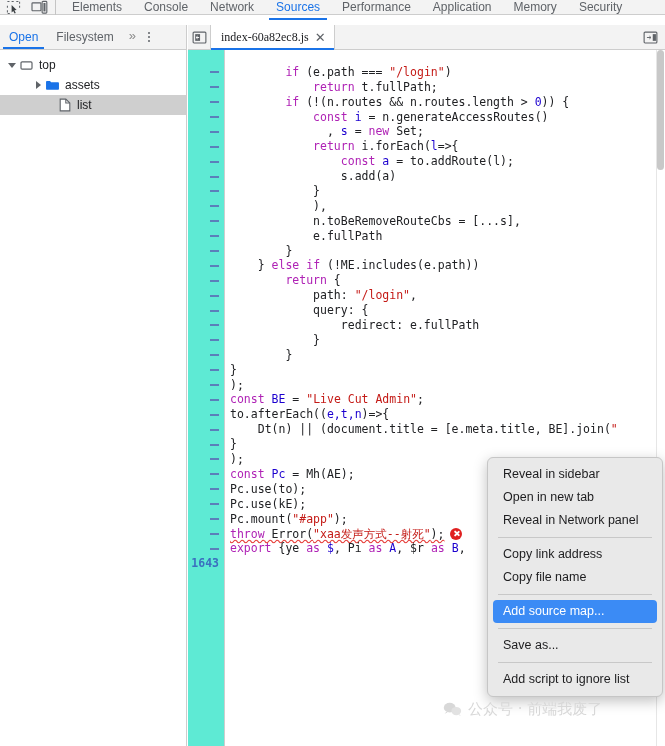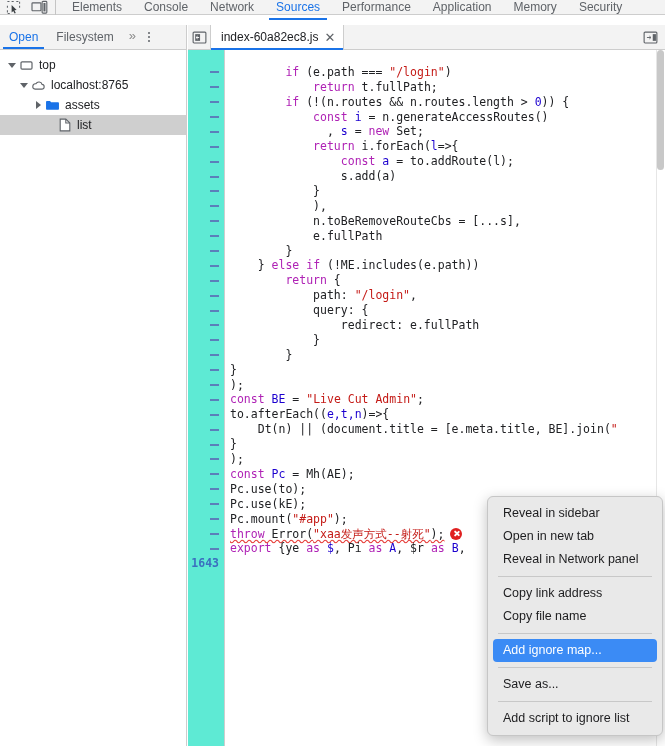--- a/index.html
+++ b/index.html
@@ -115,21 +115,21 @@
   }
   .etb-btn {
     width: 22px; height: 25px; display:flex; align-items:center; justify-content:center;
     cursor:pointer;
   }
   .file-tab {
     display:flex; align-items:center; gap:6px;
     height: 24px; padding: 0 8px 0 10px;
     font-size: 12px; color:#202124; background:#fff;
     border-left:1px solid #cdcdcd; border-right:1px solid #cdcdcd;
-    cursor:pointer; position:relative;
+    cursor:pointer; position:relative;font-family:Liberation Serif, serif;
   }
   .file-tab:after{
     content:""; position:absolute; left:0; right:0; bottom:-1px; height:2px; background:#1a73e8;
   }
   .tab-close { font-size: 13px; color:#5f6368; line-height:1; cursor:pointer; }
   .etb-spacer { flex:1; }
 
   
   .code-view {
     flex:1; position: relative; overflow: hidden;
@@ -187,21 +187,20 @@
     position:absolute; left: 487px; top: 457px;
     width: 176px;
     background: #e9e9e9;
     border: 1px solid #c6c6c6;
     border-radius: 6px;
     box-shadow: 0 4px 14px rgba(0,0,0,0.25);
     padding: 5px 0;
     font-size: 12.5px;
     color: #1d1d1f;
     overflow: hidden;
-    margin-top: 39px;
   }
   .ctx-item {
     height: 23px; line-height:23px;
     padding: 0 10px;
     margin: 0 5px;
     border-radius: 4px;
     white-space: nowrap;
     cursor: default;
   }
   .ctx-item.hl { background: #3b8bf5; color:#fff; }
@@ -269,31 +268,20 @@
             <i class="arrow-d"></i>
           </span>
         <span class="tree-icon">
           <svg width="13" height="11" viewBox="0 0 14 12">
               <rect x="1" y="2" width="12" height="8" rx="1.2" fill="none" stroke="#5f6368" stroke-width="1.3"></rect>
             </svg>
         </span>
         <span class="tree-label">top</span>
       </div>
 
-      <div class="tree-row" style="padding-left:18px;">
-        <span class="tw">
-            <i class="arrow-d"></i>
-          </span>
-        <span class="tree-icon">
-          <svg width="15" height="11" viewBox="0 0 16 12">
-              <path d="M4.3 10h7.3a2.6 2.6 0 0 0 .3-5.18A3.6 3.6 0 0 0 5.2 4.1 2.95 2.95 0 0 0 4.3 10z" fill="none" stroke="#5f6368" stroke-width="1.2"></path>
-            </svg>
-        </span>
-        <span class="tree-label">localhost:8765</span>
-      </div>
 
       <div class="tree-row" style="padding-left:32px;">
         <span class="tw">
             <i class="arrow-r"></i>
           </span>
         <span class="tree-icon">
           <svg width="15" height="12" viewBox="0 0 16 13">
               <path d="M1 3.2a.9.9 0 0 1 .9-.9h3.4l1.2 1.3h7.6a.9.9 0 0 1 .9.9v6.3a.9.9 0 0 1-.9.9H1.9a.9.9 0 0 1-.9-.9z" fill="#1a73e8"></path>
             </svg>
         </span>
@@ -449,21 +437,32 @@
   </div>
 
   <div class="ctx" id="ctx">
       <div class="ctx-item">Reveal in sidebar</div>
       <div class="ctx-item">Open in new tab</div>
       <div class="ctx-item">Reveal in Network panel</div>
       <div class="ctx-sep"></div>
       <div class="ctx-item">Copy link address</div>
       <div class="ctx-item">Copy file name</div>
       <div class="ctx-sep"></div>
-      <div class="ctx-item hl" style="background: rgb(59, 139, 245);">Add ignore map...</div>
+      <div class="ctx-item hl" style="background: rgb(59, 139, 245);">Add source map...</div>
       <div class="ctx-sep"></div>
       <div class="ctx-item">Save as...</div>
       <div class="ctx-sep"></div>
       <div class="ctx-item">Add script to ignore list</div>
     </div>
 
+  <div class="watermark">
+    <span class="wm-icon">
+      <svg width="19" height="15" viewBox="0 0 20 16">
+        <ellipse cx="7" cy="6" rx="6.3" ry="5.2" fill="#d8d8d8"></ellipse>
+        <path d="M3.6 10.2 1.6 12.4l3-1.2z" fill="#d8d8d8"></path>
+        <ellipse cx="14" cy="9.6" rx="5.2" ry="4.4" fill="#e2e2e2"></ellipse>
+        <path d="M17.3 13 19 14.8l-2.5-1z" fill="#e2e2e2"></path>
+      </svg>
+    </span>
+    <span>公众号 · 前端我废了</span>
+  </div>
 
 </div>
 
 </body></html>

